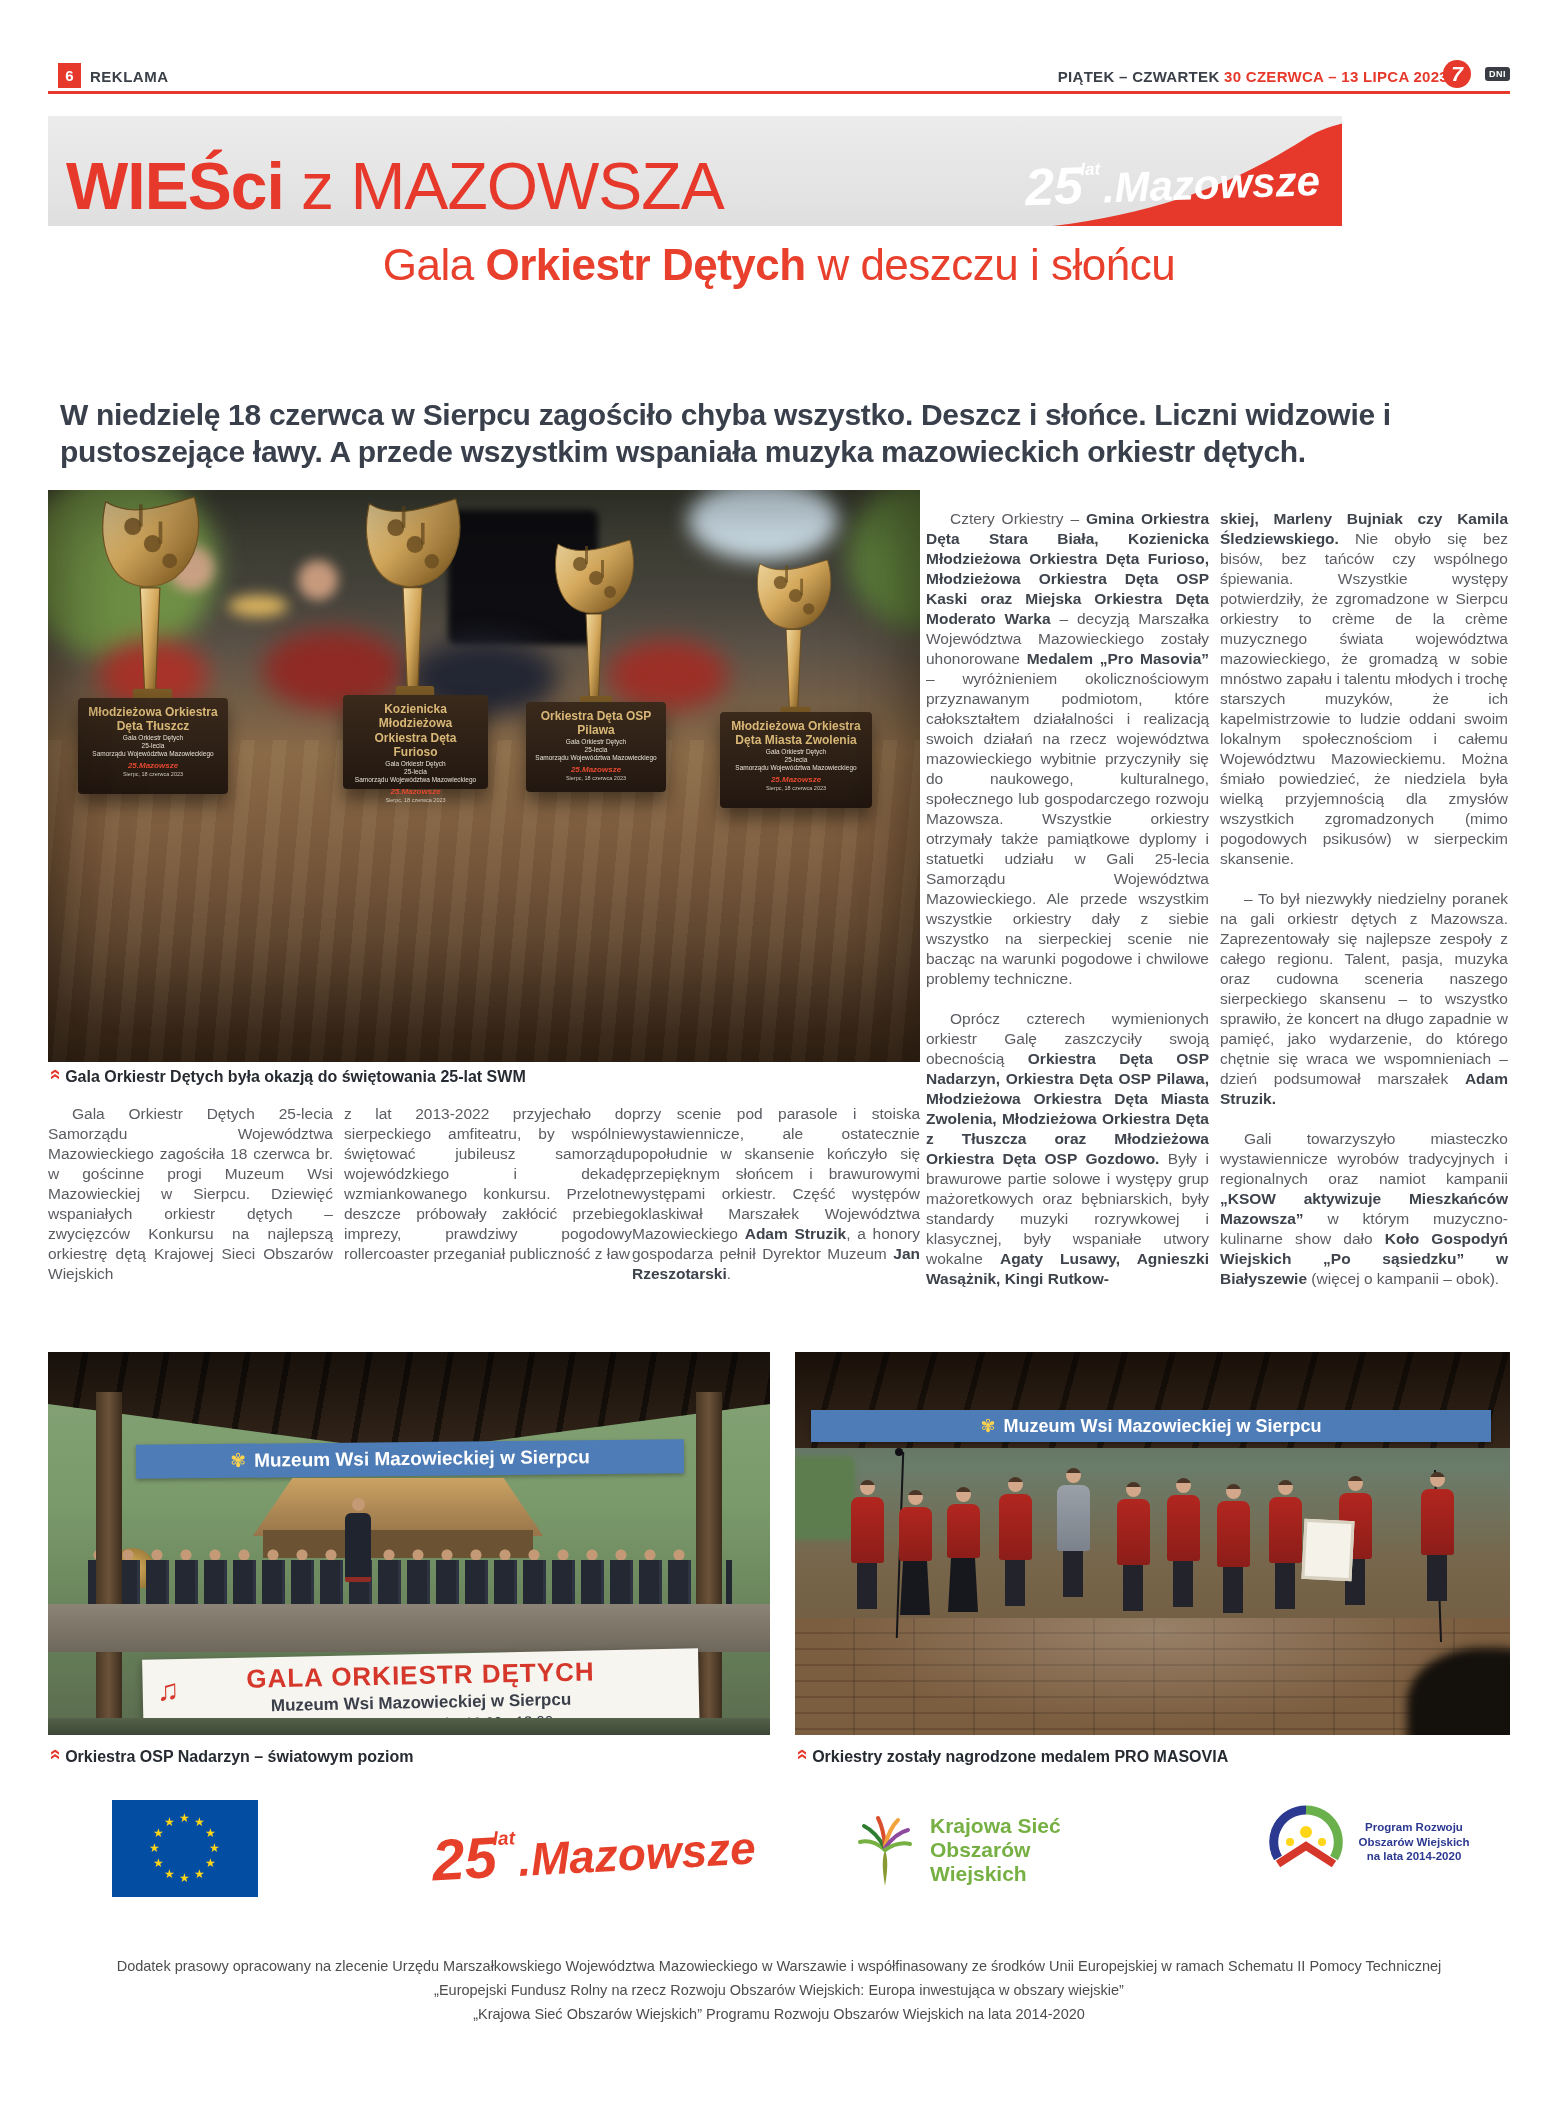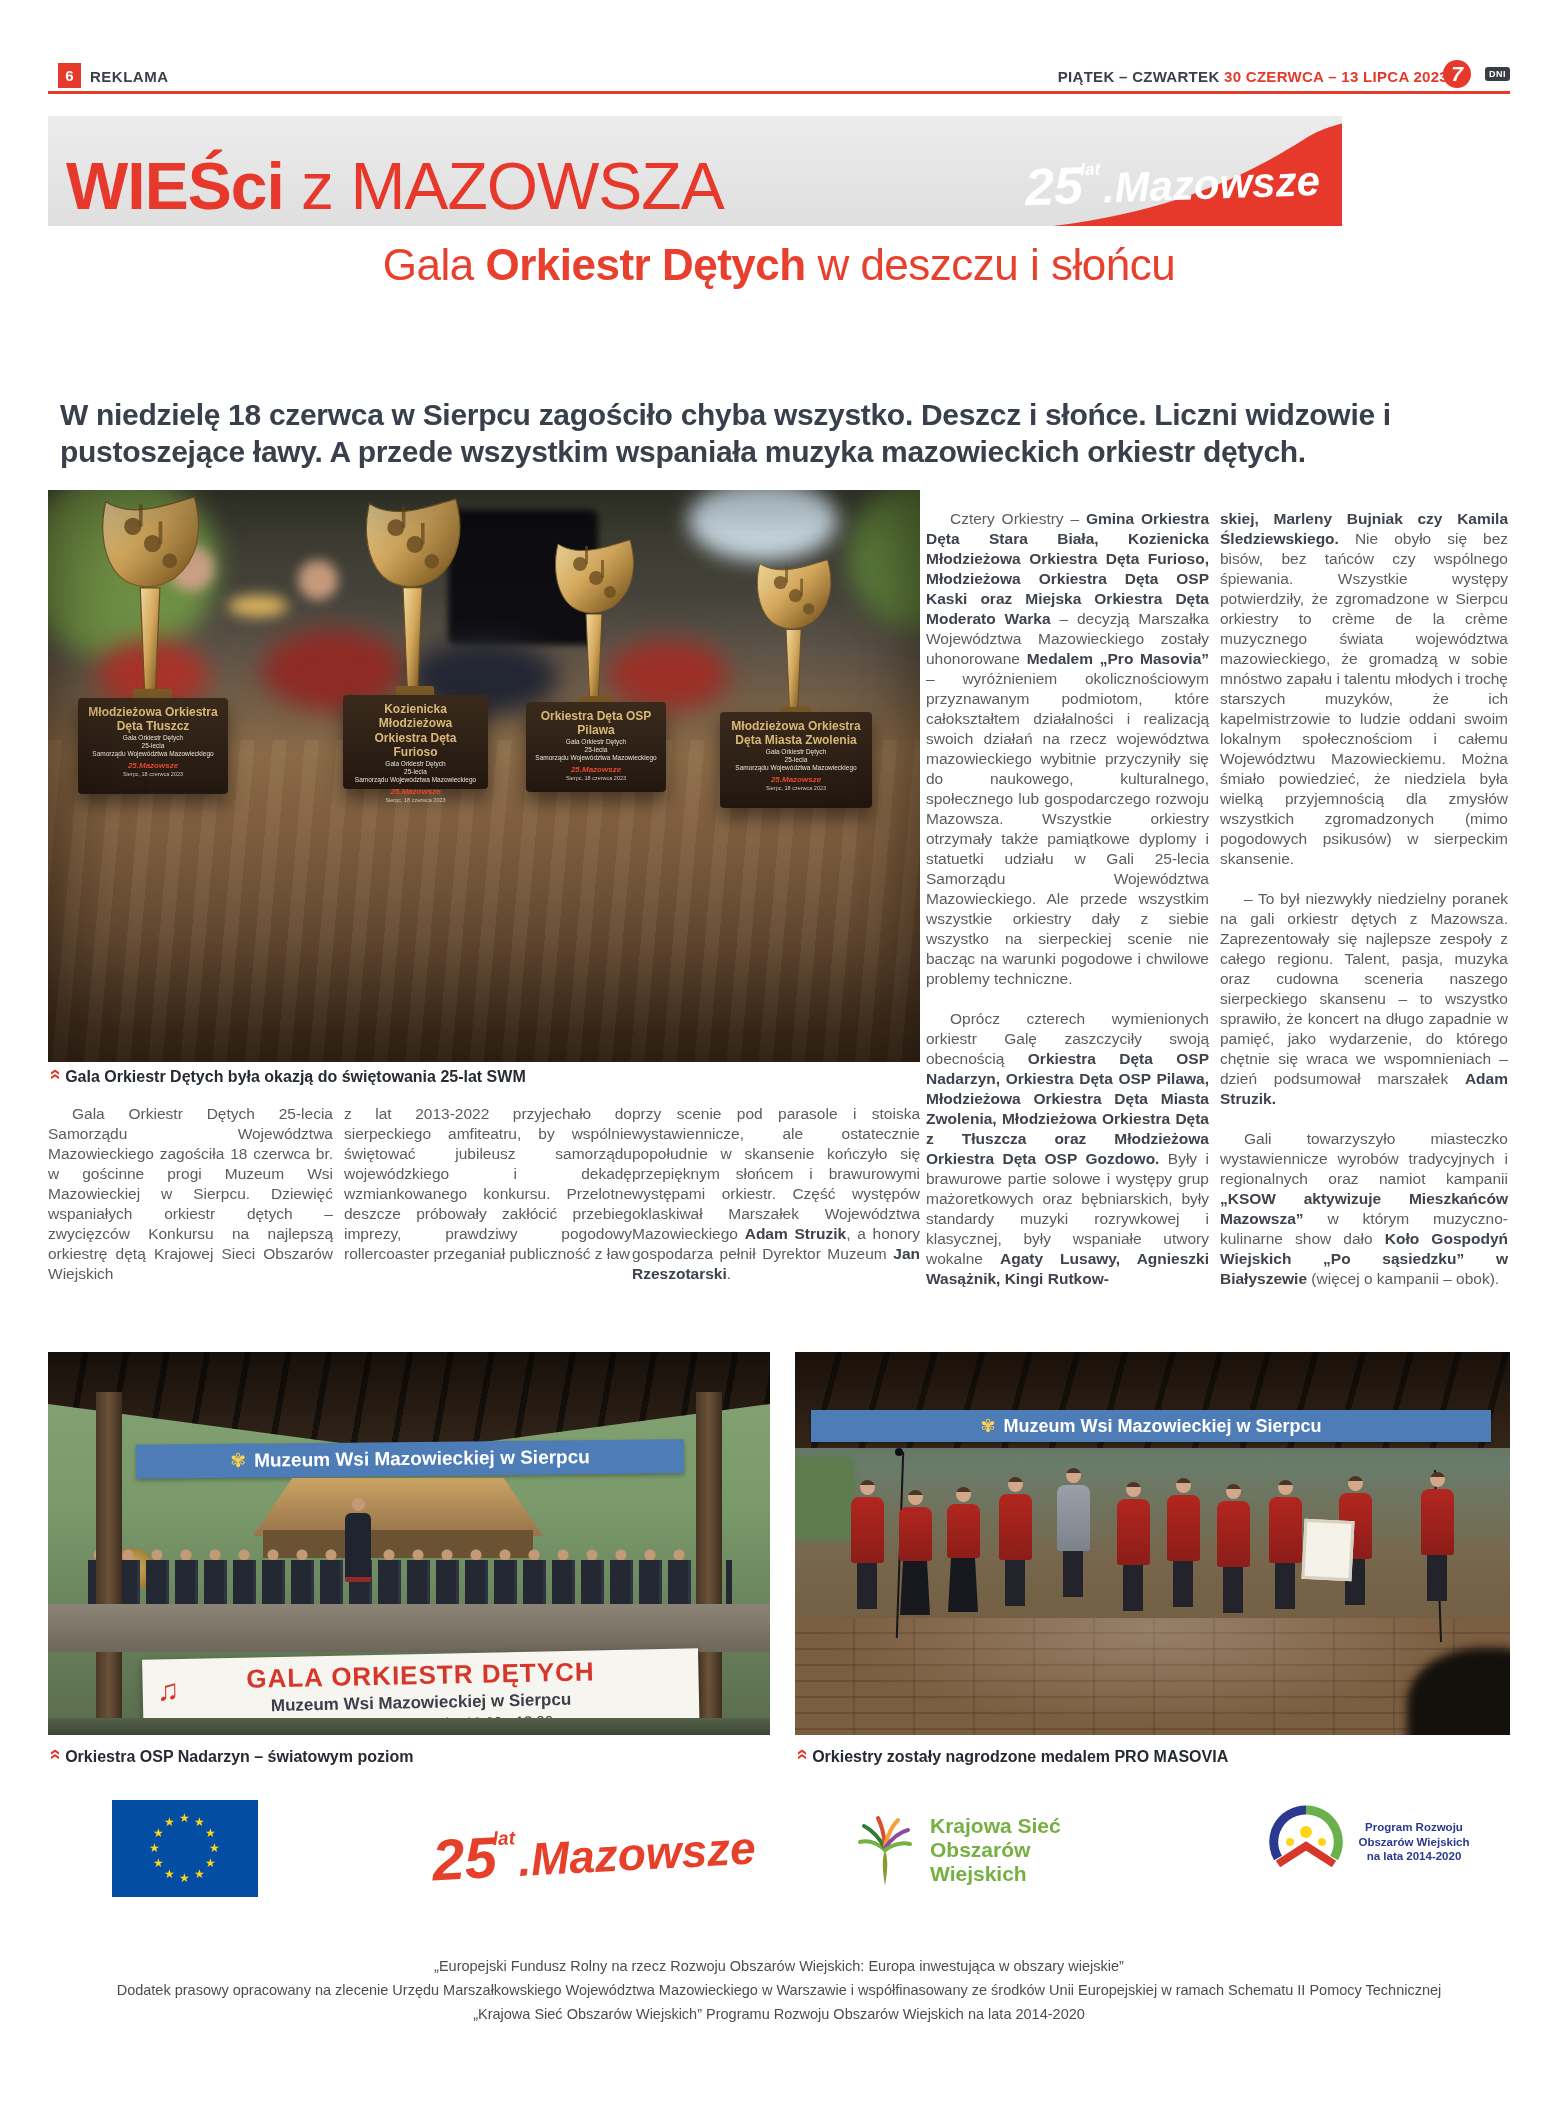--- a/index.html
+++ b/index.html
@@ -456,18 +456,18 @@
       <path d="M68 56 A32 32 0 0 0 40 8" stroke="#6ab04c" stroke-width="9" fill="none"></path>
       <path d="M12 62 L40 44 L68 62" stroke="#d5382b" stroke-width="8" fill="none"></path>
       <circle cx="40" cy="30" r="6" fill="#ffd617"></circle>
       <circle cx="24" cy="40" r="4" fill="#ffd617"></circle>
       <circle cx="56" cy="40" r="4" fill="#ffd617"></circle>
     </svg>
     <div class="prow-label">Program Rozwoju Obszarów Wiejskich na lata 2014-2020</div>
   </div>
 
   <div class="abs footer">
+    <div>Dodatek prasowy opracowany na zlecenie Urzędu Marszałkowskiego Województwa Mazowieckiego w Warszawie i współfinasowany ze środków Unii Europejskiej w ramach Schematu II Pomocy Technicznej</div>
     <div>„Europejski Fundusz Rolny na rzecz Rozwoju Obszarów Wiejskich: Europa inwestująca w obszary wiejskie”</div>
-    <div>Dodatek prasowy opracowany na zlecenie Urzędu Marszałkowskiego Województwa Mazowieckiego w Warszawie i współfinasowany ze środków Unii Europejskiej w ramach Schematu II Pomocy Technicznej</div>
     <div>„Krajowa Sieć Obszarów Wiejskich” Programu Rozwoju Obszarów Wiejskich na lata 2014-2020</div>
   </div>
 
 </div>
 
 </body></html>

